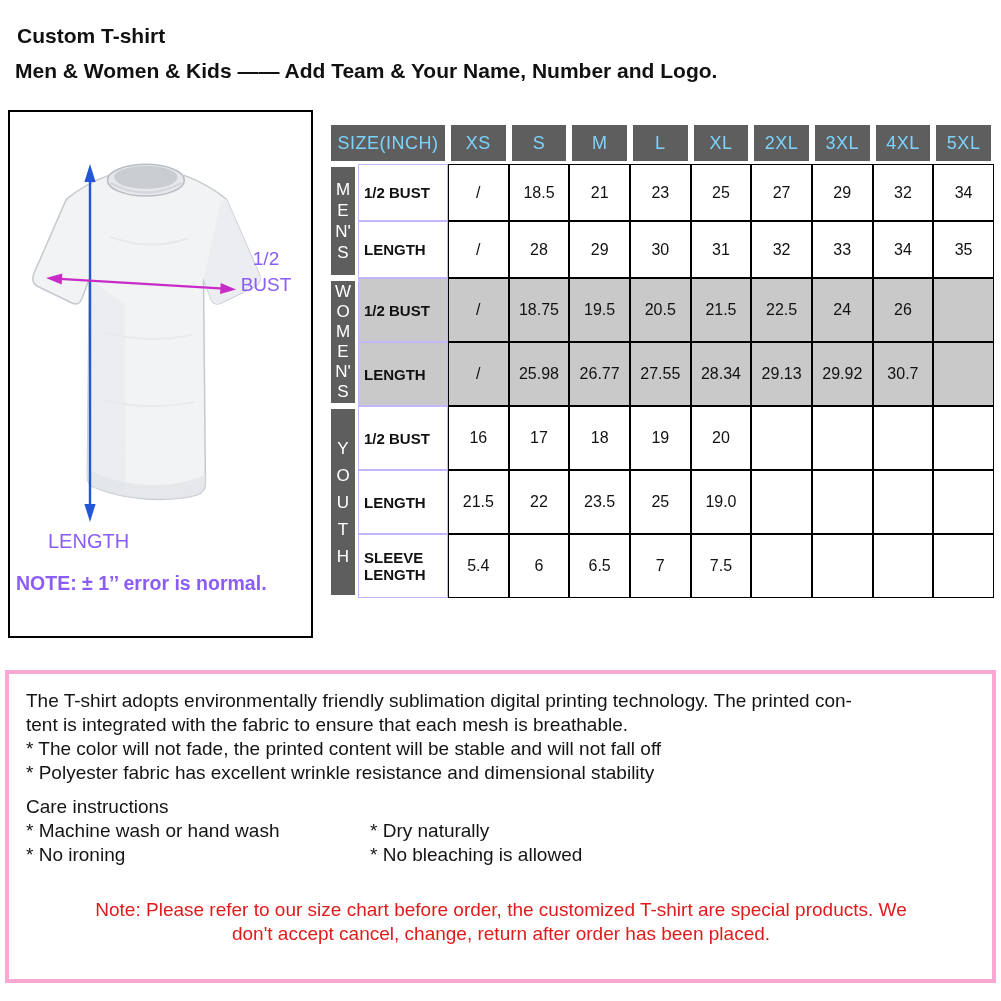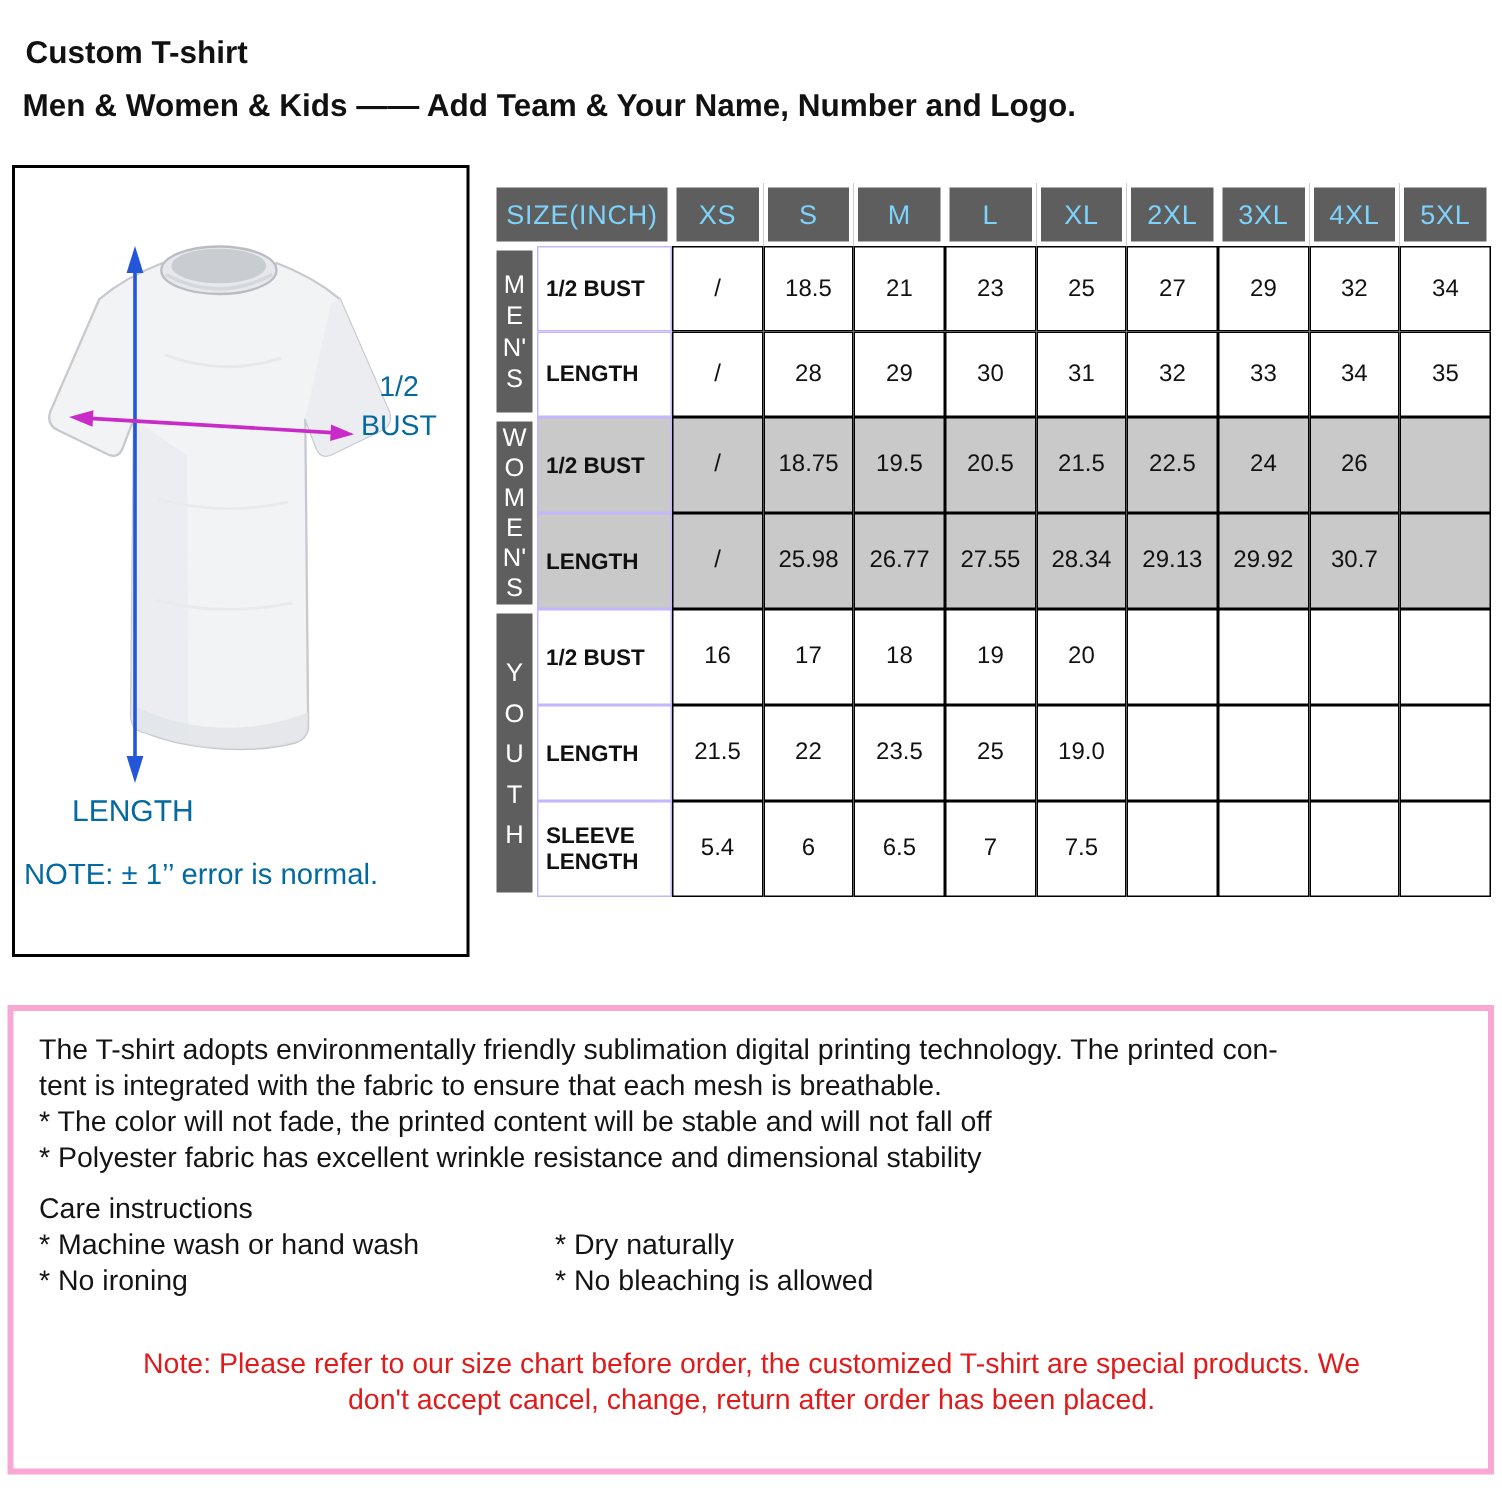--- a/index.html
+++ b/index.html
@@ -12,25 +12,25 @@
   .hdr .title{font-size:21px;font-weight:700;margin:0 0 11px 2px;}
   .hdr .subtitle{font-size:21px;font-weight:700;margin:0;}
 
   
   .diagram-box{
     position:absolute;left:8px;top:110px;width:305px;height:528px;
     border:2px solid #000;box-sizing:border-box;background:#fff;
   }
   .shirt-svg{position:absolute;left:14px;top:44px;width:240px;height:368px;}
   .arrow-svg{position:absolute;left:0;top:0;width:301px;height:524px;}
-  .diag-label{position:absolute;font-size:19px;color:#0369a1;}
+  .diag-label{position:absolute;font-size:19px;color:#8b5cf6;}
   .lbl-half{left:226px;top:136px;width:60px;text-align:center;}
   .lbl-bust{left:214px;top:162px;width:84px;text-align:center;}
   .lbl-length{left:38px;top:418px;font-size:20px;}
-  .lbl-note{left:6px;top:460px;font-size:19.5px;white-space:nowrap;}
+  .lbl-note{left:6px;top:460px;font-size:19.5px;white-space:nowrap;font-weight:bold;}
 
   
   .chart-wrap{position:absolute;left:328px;top:122px;}
   table.size-chart{
     border-collapse:separate;border-spacing:0;table-layout:fixed;width:666px;
   }
   .size-chart th.head{
     background:#5e5e5e;color:#7dd3fc;font-size:18px;font-weight:400;
     border:3px solid #ffffff;height:36px;text-align:center;padding:0;
     letter-spacing:.5px;

